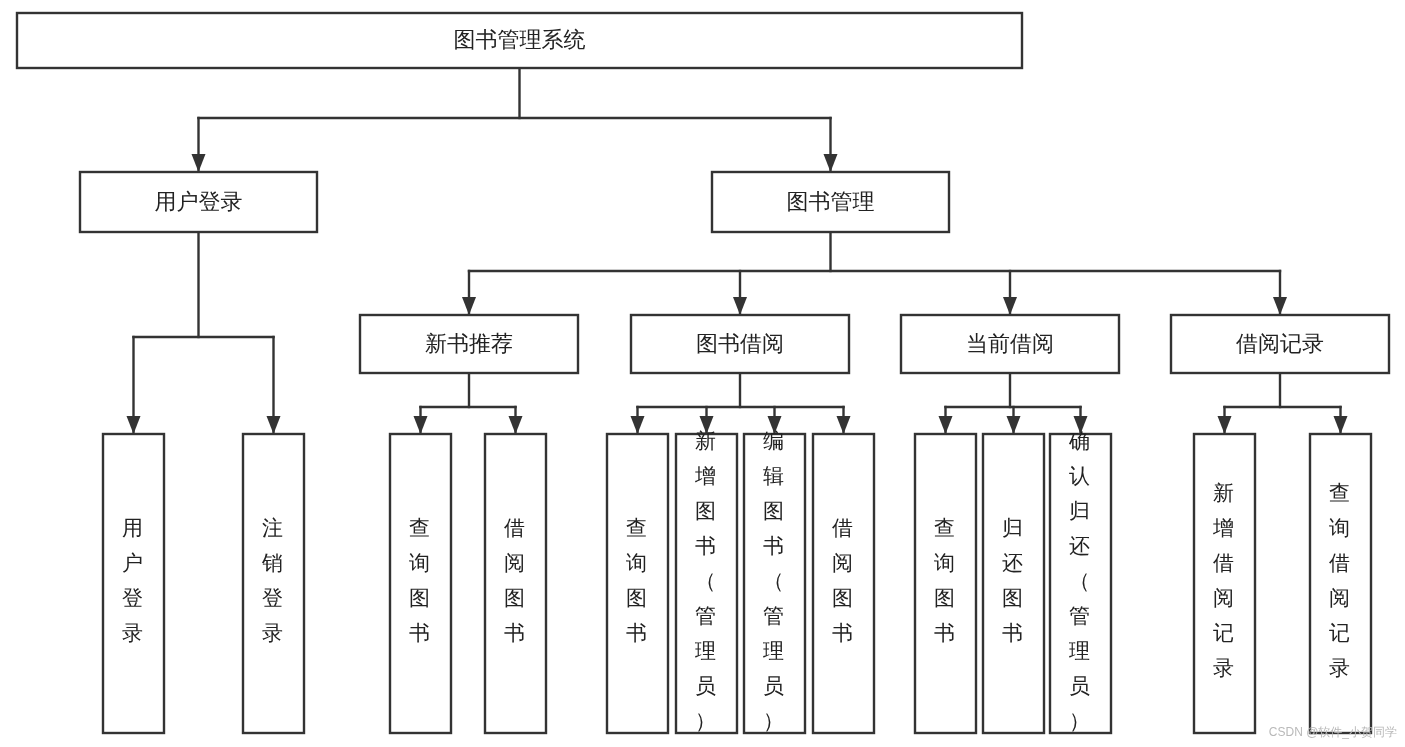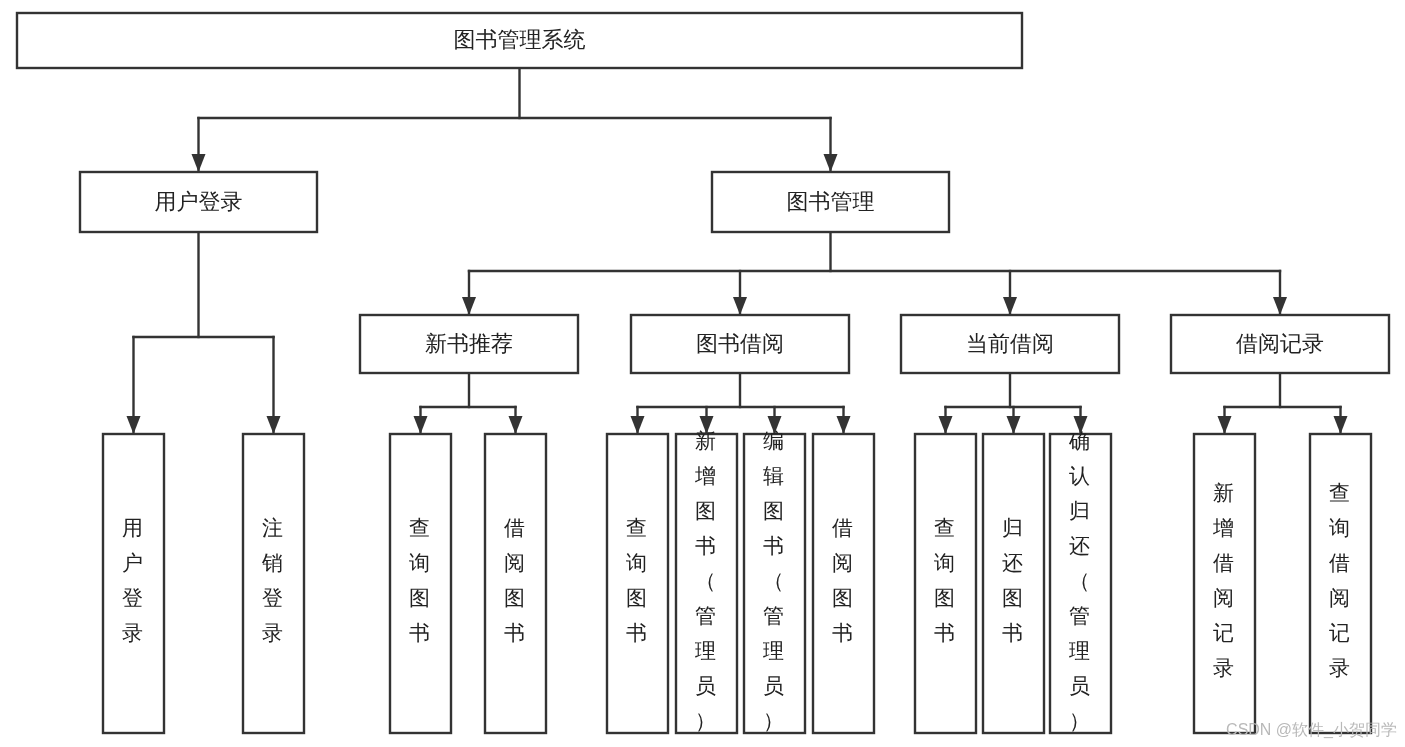--- a/index.html
+++ b/index.html
@@ -51,21 +51,21 @@
     font-family: "Liberation Sans", "DejaVu Sans", sans-serif;
     font-size: 21px;
     letter-spacing: 2px;
     text-anchor: middle;
   }
   .watermark {
     position: absolute;
     right: 8px;
     bottom: 6px;
     font-family: "Liberation Sans", "DejaVu Sans", sans-serif;
-    font-size: 16px;
+    font-size: 12px;
     color: #b9b9b9;
     white-space: nowrap;
     user-select: none;
   }
 </style>
 </head>
 <body>
 
 <div id="diagram-root">
 

